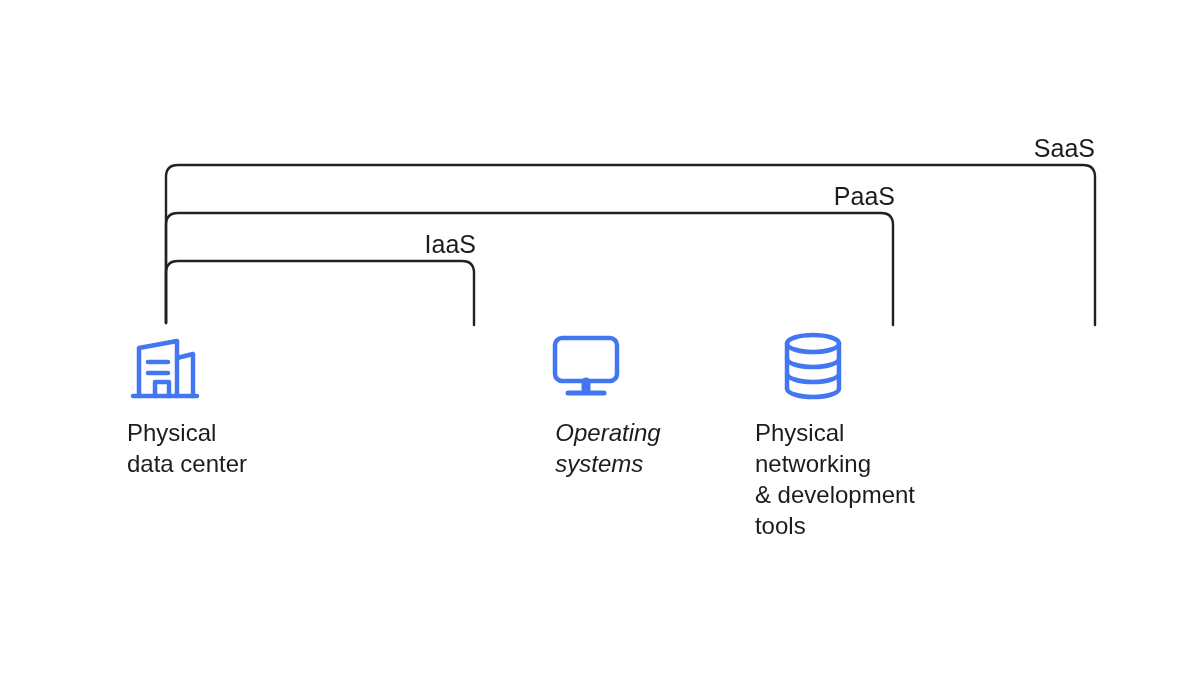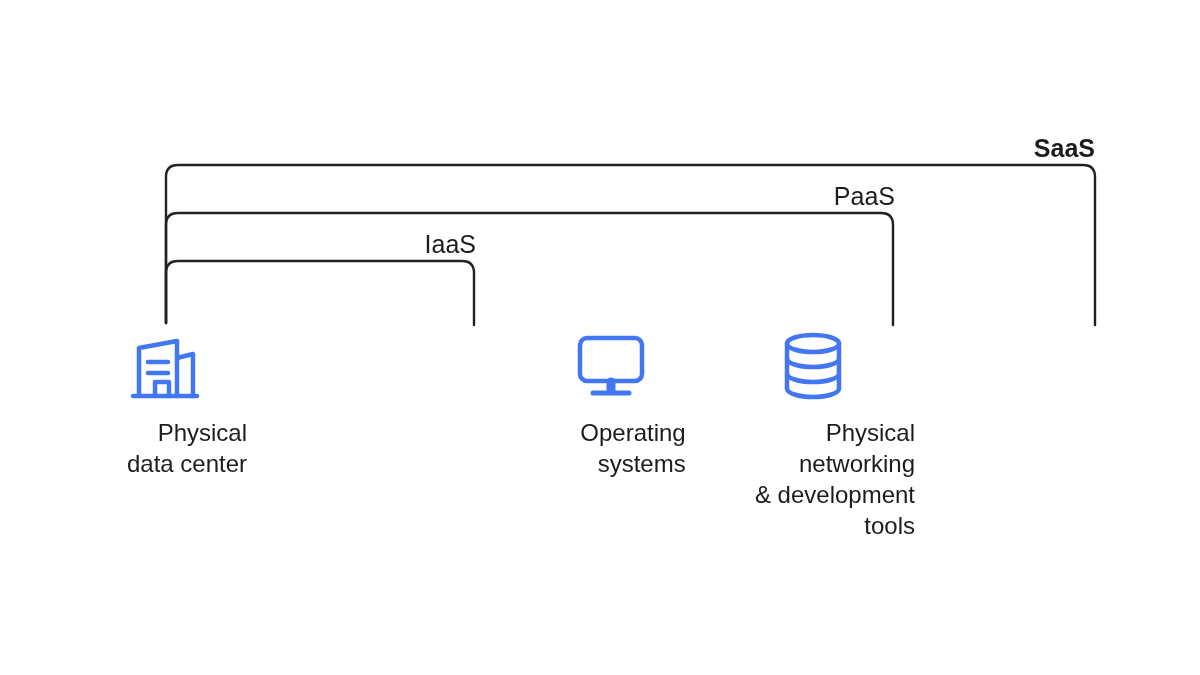--- a/index.html
+++ b/index.html
@@ -25,21 +25,21 @@
     color:var(--line-dark);
   }
   .bracket-label{
     position:absolute;
     font-size:25px;
     line-height:30px;
     color:var(--text);
     text-align:right;
     white-space:nowrap;
   }
-  .bracket-label.saas{top:133px;right:105px;font-weight:bold;}
+  .bracket-label.saas{top:133px;right:105px;}
   .bracket-label.paas{top:181px;right:305px;text-align:right;}
   .bracket-label.iaas{top:229px;right:724px;}
   .column{
     position:absolute;
     top:330px;
     width:240px;
     display:flex;
     flex-direction:column;
     align-items:center;
   }
@@ -47,28 +47,28 @@
     height:72px;
     display:flex;
     align-items:center;
     justify-content:center;
     color:var(--icon-blue);
   }
   .column .caption{
     margin-top:15px;
     font-size:24px;
     line-height:31px;
-    text-align:right;
+    text-align:left;
     color:var(--text);
     white-space:nowrap;
     margin-left:44px;
   }
   .col-1{left:45px;}
   .col-2{left:290px;}
-  .col-3{left:491px;}
+  .col-3{left:466px;font-style:italic;}
   .col-4{left:693px;}
   .col-5{left:896px;}
   svg{display:block;}
 </style>
 </head>
 <body>
 
 <div class="canvas">
 
   <svg class="brackets-svg" width="1200" height="675" viewBox="0 0 1200 675">

